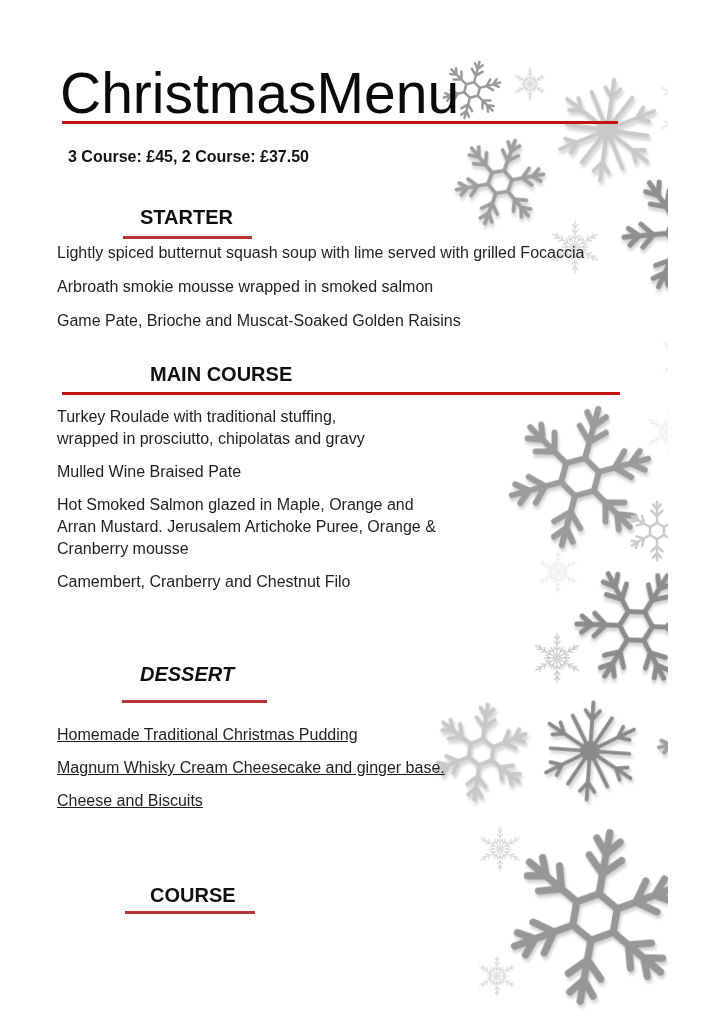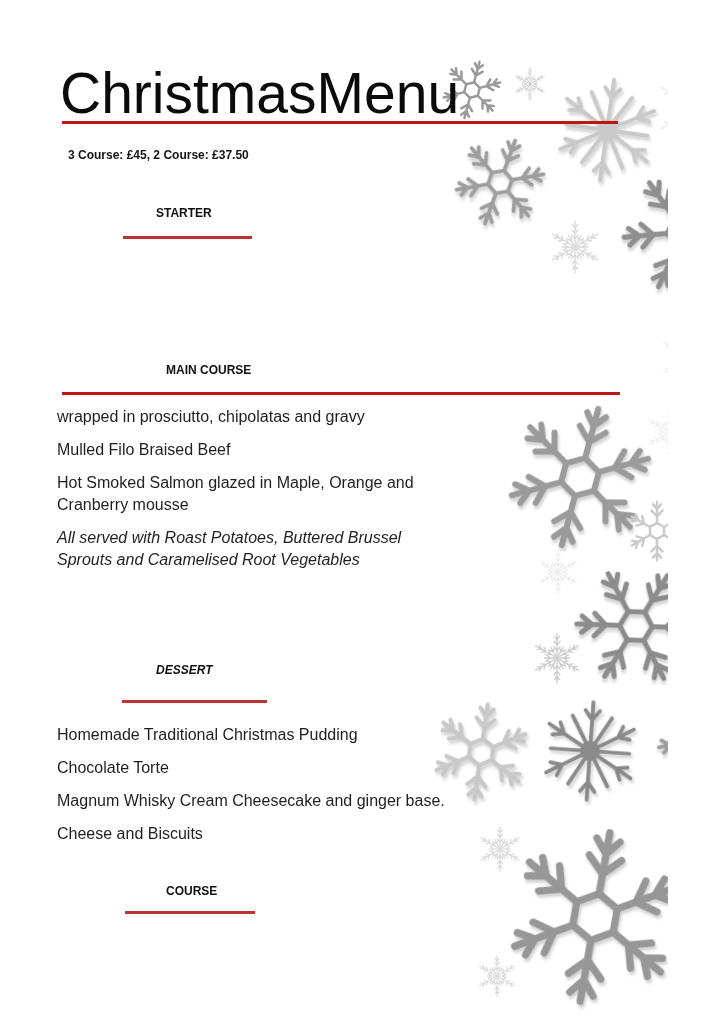--- a/index.html
+++ b/index.html
@@ -19,30 +19,30 @@
 
   .doc-title{
     position:absolute;left:60px;top:64px;
     font-size:57px;line-height:58px;font-weight:400;color:#0b0b0b;
     letter-spacing:0;white-space:nowrap;
   }
   .rule{position:absolute;background:#c31414;height:3px;}
   .rule.small{background:#bb3333;}
   .pricing{
     position:absolute;left:68px;top:148px;
-    font-size:12px;font-weight:700;color:#141414;white-space:nowrap;text-align:right;
+    font-size:16px;font-weight:700;color:#141414;white-space:nowrap;text-align:right;
   }
   .section-heading{
     position:absolute;
-    font-size:12px;font-weight:700;color:#101010;white-space:nowrap;margin-left:16px;
+    font-size:20px;font-weight:700;color:#101010;white-space:nowrap;
   }
   .items{position:absolute;font-size:16px;line-height:22px;color:#1f1f1f;}
   .item{margin:0 0 12px 0;}
   .items.mains .item{margin-bottom:11px;}
-  .items.desserts .item{margin-bottom:11px;}
+  .items.desserts .item{margin-bottom:11px;text-decoration:underline;}
   .item .line{white-space:nowrap;}
   .item.italic{font-style:italic;}
   .defs-holder{position:absolute;width:0;height:0;}
 </style>
 </head>
 <body>
 
 <div class="page">
 
   <svg class="defs-holder" aria-hidden="true">
@@ -180,50 +180,59 @@
 
   <div class="content">
 
     <div class="doc-title">ChristmasMenu</div>
     <div class="rule" style="left:62px;top:121px;width:556px;"></div>
 
     <div class="pricing">3 Course: £45, 2 Course: £37.50</div>
 
     <div class="section-heading" style="left:140px;top:206px;">STARTER</div>
     <div class="rule small" style="left:123px;top:236px;width:129px;height:2.5px;"></div>
+    <div class="items" style="left:57px;top:242px;width:610px;margin:0;">
+      <div class="item">
+        <div class="line">Lightly spiced butternut squash soup with lime served with grilled Focaccia</div>
+      </div>
+      <div class="item">
+        <div class="line">Arbroath smokie mousse wrapped in smoked salmon</div>
+      </div>
+      <div class="item">
+        <div class="line">Game Pate, Brioche and Muscat-Soaked Golden Raisins</div>
+      </div>
+    </div>
 
     <div class="section-heading" style="left:150px;top:363px;">MAIN COURSE</div>
     <div class="rule" style="left:62px;top:392px;width:558px;"></div>
     <div class="items mains" style="left:57px;top:406px;width:560px;">
       <div class="item">
+        <div class="line">Turkey Roulade with traditional stuffing,</div>
         <div class="line">wrapped in prosciutto, chipolatas and gravy</div>
       </div>
       <div class="item">
-        <div class="line">Mulled Filo Braised Beef</div>
+        <div class="line">Mulled Wine Braised Pate</div>
       </div>
       <div class="item">
         <div class="line">Hot Smoked Salmon glazed in Maple, Orange and</div>
+        <div class="line">Arran Mustard. Jerusalem Artichoke Puree, Orange &amp;</div>
         <div class="line">Cranberry mousse</div>
       </div>
-      <div class="item italic">
-        <div class="line">All served with Roast Potatoes, Buttered Brussel</div>
-        <div class="line">Sprouts and Caramelised Root Vegetables</div>
+      <div class="item">
+        <div class="line">Camembert, Cranberry and Chestnut Filo</div>
       </div>
     </div>
 
     <div class="section-heading" style="left:140px;top:663px;font-style:italic;">DESSERT</div>
     <div class="rule small" style="left:122px;top:700px;width:145px;height:2.5px;"></div>
     <div class="items desserts" style="left:57px;top:724px;width:560px;">
       <div class="item">
         <div class="line">Homemade Traditional Christmas Pudding</div>
       </div>
       <div class="item">
-        <div class="line">Chocolate Torte</div>
-      </div>
-      <div class="item">
         <div class="line">Magnum Whisky Cream Cheesecake and ginger base.</div>
       </div>
       <div class="item">
         <div class="line">Cheese and Biscuits</div>
       </div>
     </div>
 
     <div class="section-heading" style="left:150px;top:884px;">COURSE</div>
     <div class="rule small" style="left:125px;top:911px;width:130px;height:2.5px;"></div>
 

